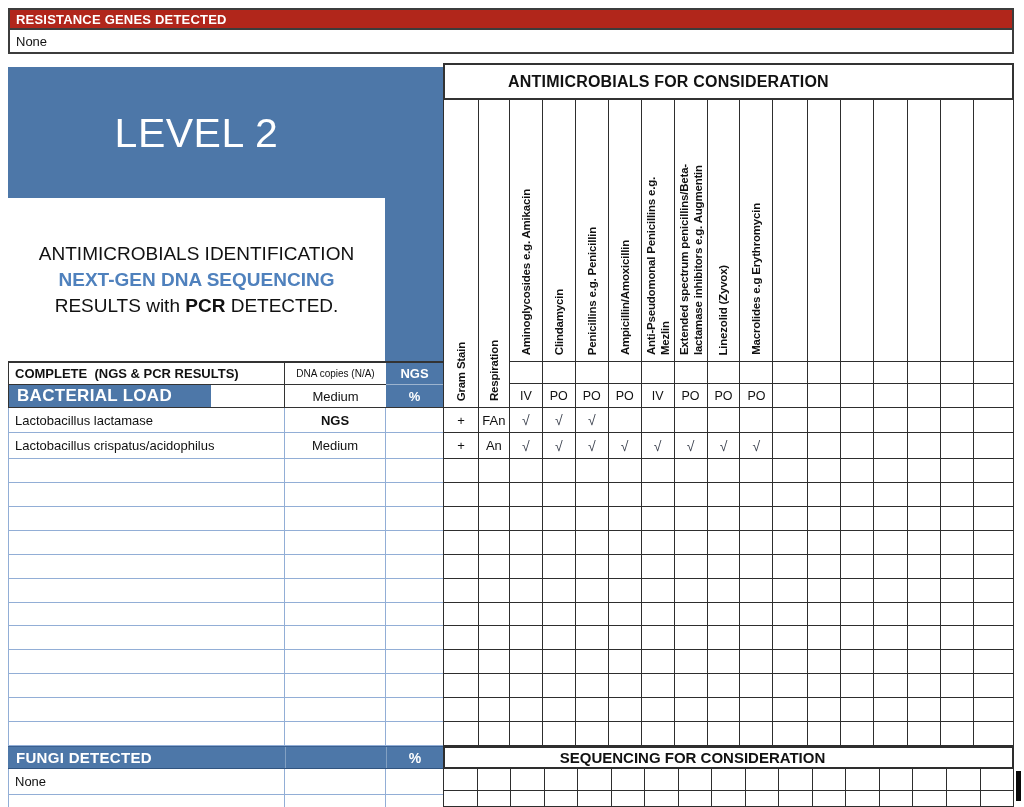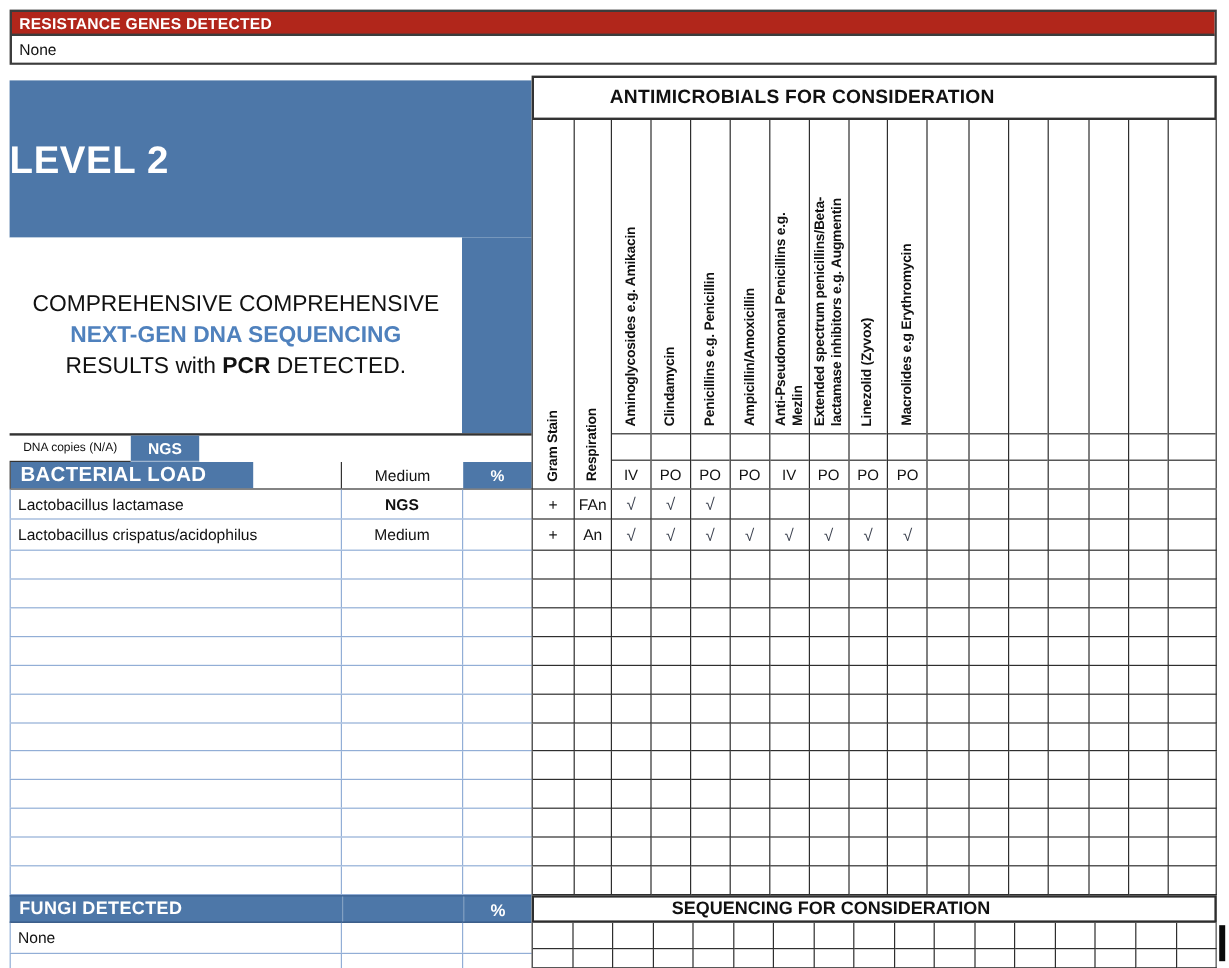--- a/index.html
+++ b/index.html
@@ -14,21 +14,21 @@
             border-bottom:2px solid #3c3c3c; }
   .banner-value { height:22px; background:#fff; font-size:13px; display:flex; align-items:center; padding-left:6px; }
 
   
   .main { position:absolute; left:8px; top:63px; width:1006px; height:744px; display:flex; align-items:flex-start; }
 
   
   .left-panel { width:435px; display:flex; flex-direction:column; }
   .left-spacer { height:4px; }
   .title-block { height:131px; background:#4d77a8; display:flex; align-items:center; }
-  .title-inner { width:377px; color:#fff; font-weight:bold; font-size:32px; line-height:42px; letter-spacing:.5px; }
+  .title-inner { width:377px; text-align:center; color:#fff; font-weight:normal; font-size:41px; line-height:42px; letter-spacing:.5px; }
   .mid { height:163px; display:flex; }
   .info-box { width:377px; background:#fff; display:flex; flex-direction:column; justify-content:center; text-align:center; font-size:19px; line-height:26px; }
   .info-line2 { color:#4f81bd; font-weight:bold; }
   .blue-strip { flex:1; background:#4d77a8; }
 
   .lrow { display:flex; }
   .lcell { overflow:hidden; }
   .c-name { width:277px; } .c-dna { width:101px; } .c-pct { width:57px; }
 
   .hdr-row { height:24px; border-top:2px solid #333; }
@@ -115,28 +115,29 @@
     <div class="left-spacer"></div>
 
     <div class="title-block">
       <div class="title-inner">
         <div>LEVEL 2</div>
       </div>
     </div>
 
     <div class="mid">
       <div class="info-box">
-        <div>COMPREHENSIVE COMPREHENSIVE</div>
+        <div>ANTIMICROBIALS IDENTIFICATION</div>
         <div class="info-line2">NEXT-GEN DNA SEQUENCING</div>
         <div><span>RESULTS with </span><b>PCR</b><span> DETECTED.</span></div>
       </div>
       <div class="blue-strip"></div>
     </div>
 
     <div class="lrow hdr-row">
+      <div class="lcell c-name">COMPLETE  (NGS &amp; PCR RESULTS)</div>
       <div class="lcell c-dna">DNA copies (N/A)</div>
       <div class="lcell c-pct cell-blue">NGS</div>
     </div>
 
     <div class="lrow load-row">
       <div class="lcell c-name">
         <div class="load-chip">BACTERIAL LOAD</div>
       </div>
       <div class="lcell c-dna">Medium</div>
       <div class="lcell c-pct cell-blue">%</div>

